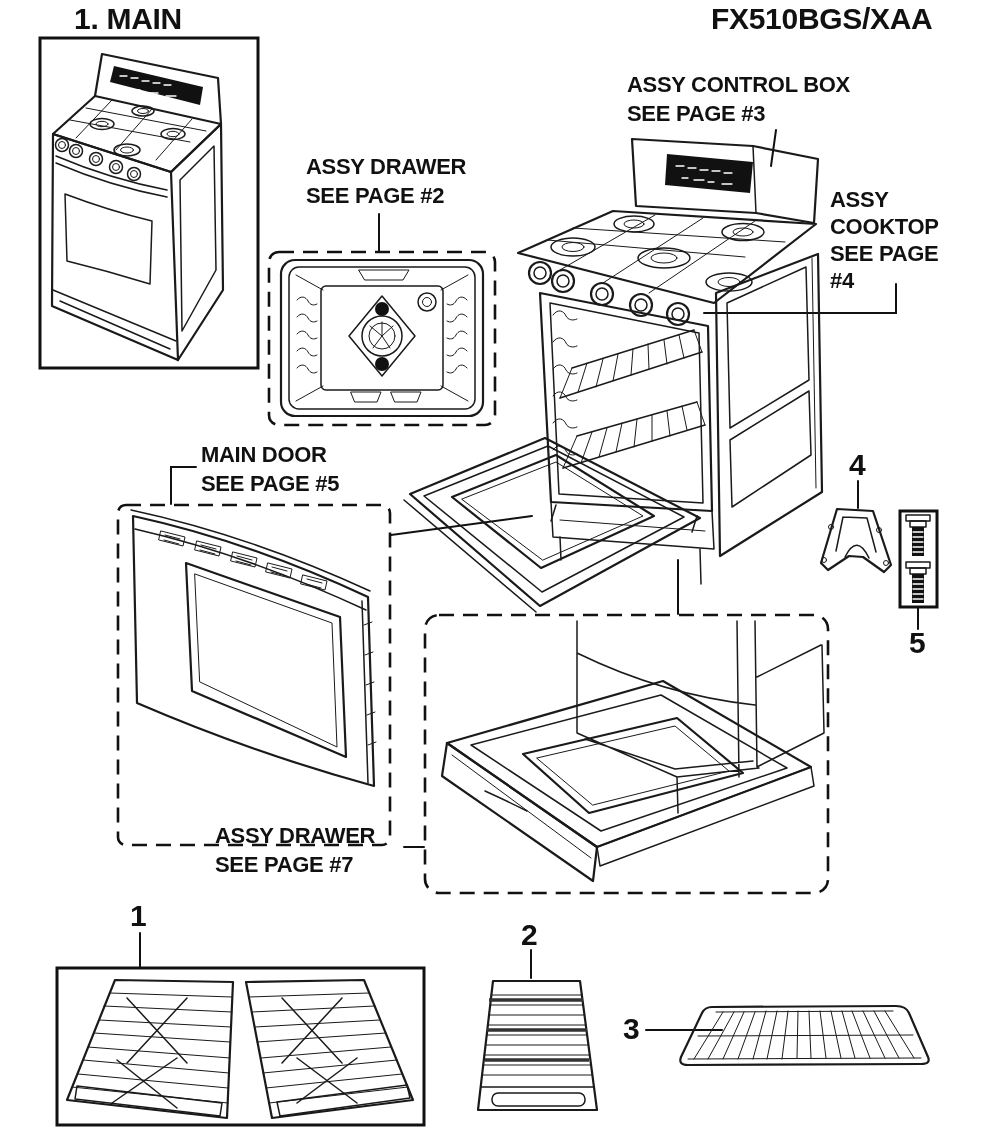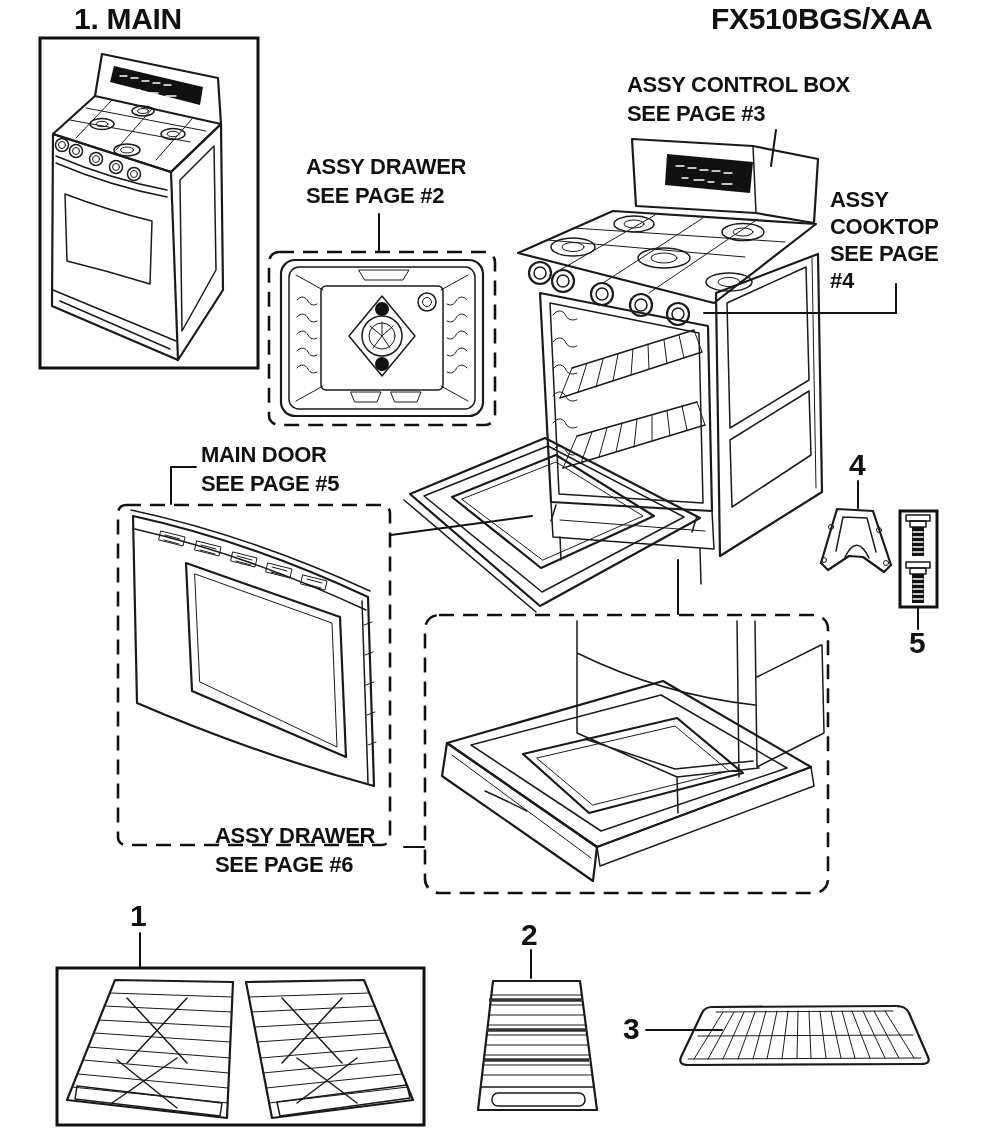--- a/index.html
+++ b/index.html
@@ -243,20 +243,20 @@
   <div>#4</div>
 </div>
 
 <div class="label" style="left:201px;top:440px;">
   <div>MAIN DOOR</div>
   <div>SEE PAGE #5</div>
 </div>
 
 <div class="label" style="left:215px;top:821px;width:188px;text-align:left;">
   <div>ASSY DRAWER</div>
-  <div>SEE PAGE #6</div>
+  <div>SEE PAGE #7</div>
 </div>
 
 <div class="partnum" style="left:130px;top:901px;">1</div>
 <div class="partnum" style="left:521px;top:920px;">2</div>
 <div class="partnum" style="left:623px;top:1014px;">3</div>
 <div class="partnum" style="left:849px;top:450px;">4</div>
 <div class="partnum" style="left:909px;top:628px;">5</div>
 
 </body></html>

